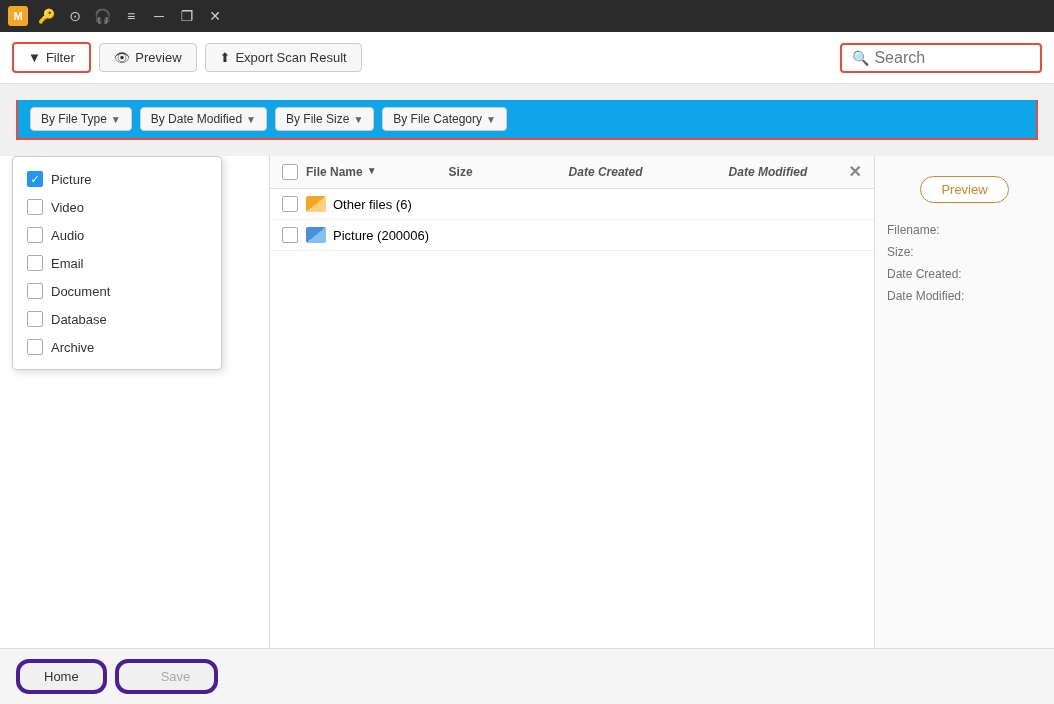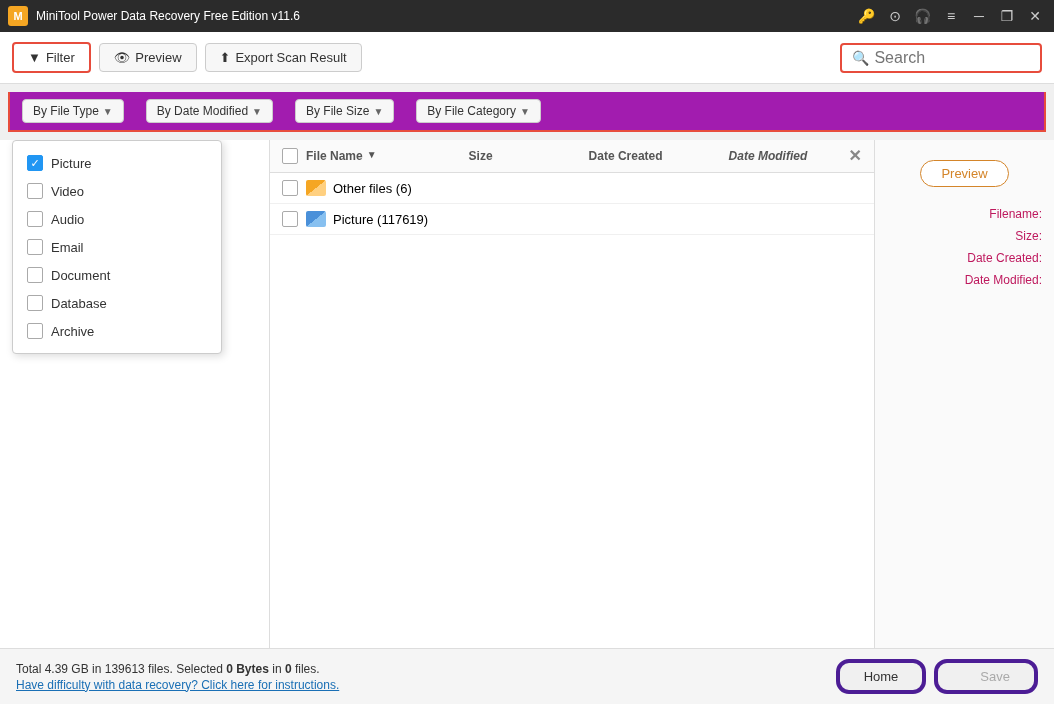--- a/index.html
+++ b/index.html
@@ -63,31 +63,31 @@
       width: 202px;
       background: #fff;
     }
     .search-box input {
       border: none; outline: none; font-size: 16px; width: 100%; color: #999;
     }
     .search-icon-span { color: #888; margin-right: 5px; font-size: 14px; }
 
     
     .filter-bar {
-      background: #a21caf;
+      background: #0ea5e9;
       border-bottom: 1px solid #ddd;
       display: flex;
       align-items: center;
       padding: 6px 12px;
       height: 40px;
       flex-shrink: 0;
-      gap: 22px;
+      gap: 8px;
       border: 2px solid #e74c3c;
       border-top: none;
-      margin: 8px;
+      margin: 16px;
       position: relative;
       z-index: 10;
     }
     .filter-dropdown {
       display: flex; align-items: center; gap: 4px;
       padding: 4px 10px;
       border: 1px solid #ccc;
       border-radius: 4px;
       background: #f7f7f7;
       cursor: pointer;
@@ -162,21 +162,21 @@
       border-bottom: 1px solid #ddd;
       padding: 8px 12px;
       background: #fafafa;
       font-weight: 600;
       color: #555;
       font-size: 12px;
     }
     .file-table-header .col-check { width: 24px; flex-shrink: 0; }
     .file-table-header .col-name { flex: 1; display: flex; align-items: flex-start; gap: 4px; }
     .file-table-header .col-size { width: 120px; flex-shrink: 0; }
-    .file-table-header .col-created { width: 140px; flex-shrink: 0; }
+    .file-table-header .col-created { width: 160px; flex-shrink: 0; font-style: italic; }
     .file-table-header .col-modified { width: 120px; flex-shrink: 0; font-style: italic; }
     .close-panel-btn {
       margin-left: auto;
       cursor: pointer;
       color: #888;
       font-size: 16px;
       line-height: 1;
     }
 
     .file-row {
@@ -207,21 +207,21 @@
       border: 1px solid #d4852a;
       border-radius: 20px;
       padding: 5px 20px;
       color: #d4852a;
       background: #fff;
       cursor: pointer;
       font-size: 13px;
       margin-bottom: 20px;
     }
     .meta-info { width: 100%; font-size: 12px; color: #555; }
-    .meta-info .meta-row { margin-bottom: 8px; color: #be185d; font-size: 12px; text-align: right; }
+    .meta-info .meta-row { margin-bottom: 8px; color: #737373; font-size: 12px; }
 
     
     .status-bar {
       background: #f5f5f5;
       border-top: 1px solid #ddd;
       padding: 8px 16px;
       display: flex;
       align-items: center;
       height: 56px;
       flex-shrink: 0;
@@ -242,21 +242,20 @@
     .status-btn.disabled { color: #aaa; cursor: default; padding-left: 42px; }
 
     
     .chevron { font-size: 10px; color: #666; }
   </style>
 </head>
 <body>
 
 <div class="title-bar">
   <div class="app-icon">M</div>
-  <span class="title-text">MiniTool Power Data Recovery Free Edition v11.6</span>
   <div class="title-icons">
     <span title="key">🔑</span>
     <span>⊙</span>
     <span>🎧</span>
     <span>≡</span>
     <span>─</span>
     <span>❐</span>
     <span class="close-btn">✕</span>
   </div>
 </div>
@@ -377,21 +376,21 @@
       <div class="col-created"></div>
       <div class="col-modified"></div>
     </div>
 
     <div class="file-row">
       <div class="col-check">
         <div class="checkbox"></div>
       </div>
       <div class="col-name">
         <div style="width:20px;height:16px;background:linear-gradient(to bottom right, #4a90d9 50%, #87c0f0 50%);border-radius:2px;flex-shrink:0;margin-right:2px;"></div>
-        <span>Picture (117619)</span>
+        <span>Picture (200006)</span>
       </div>
       <div class="col-size"></div>
       <div class="col-created"></div>
       <div class="col-modified"></div>
     </div>
   </div>
 
   <div class="right-panel">
     <button class="preview-btn">
       <span>Preview</span>
@@ -408,29 +407,20 @@
       </div>
       <div class="meta-row">
         <span>Date Modified:</span>
       </div>
     </div>
   </div>
 
 </div>
 
 <div class="status-bar">
-  <div class="status-text">
-    <span>Total 4.39 GB in 139613 files.</span>
-    <span> Selected </span>
-    <span class="bold">0 Bytes</span>
-    <span> in </span>
-    <span class="bold">0</span>
-    <span>files.</span>
-    <a class="status-link">Have difficulty with data recovery? Click here for instructions.</a>
-  </div>
   <div class="status-buttons">
     <button class="status-btn">
       <span>Home</span>
     </button>
     <button class="status-btn disabled">
       <span>Save</span>
     </button>
   </div>
 </div>
 

